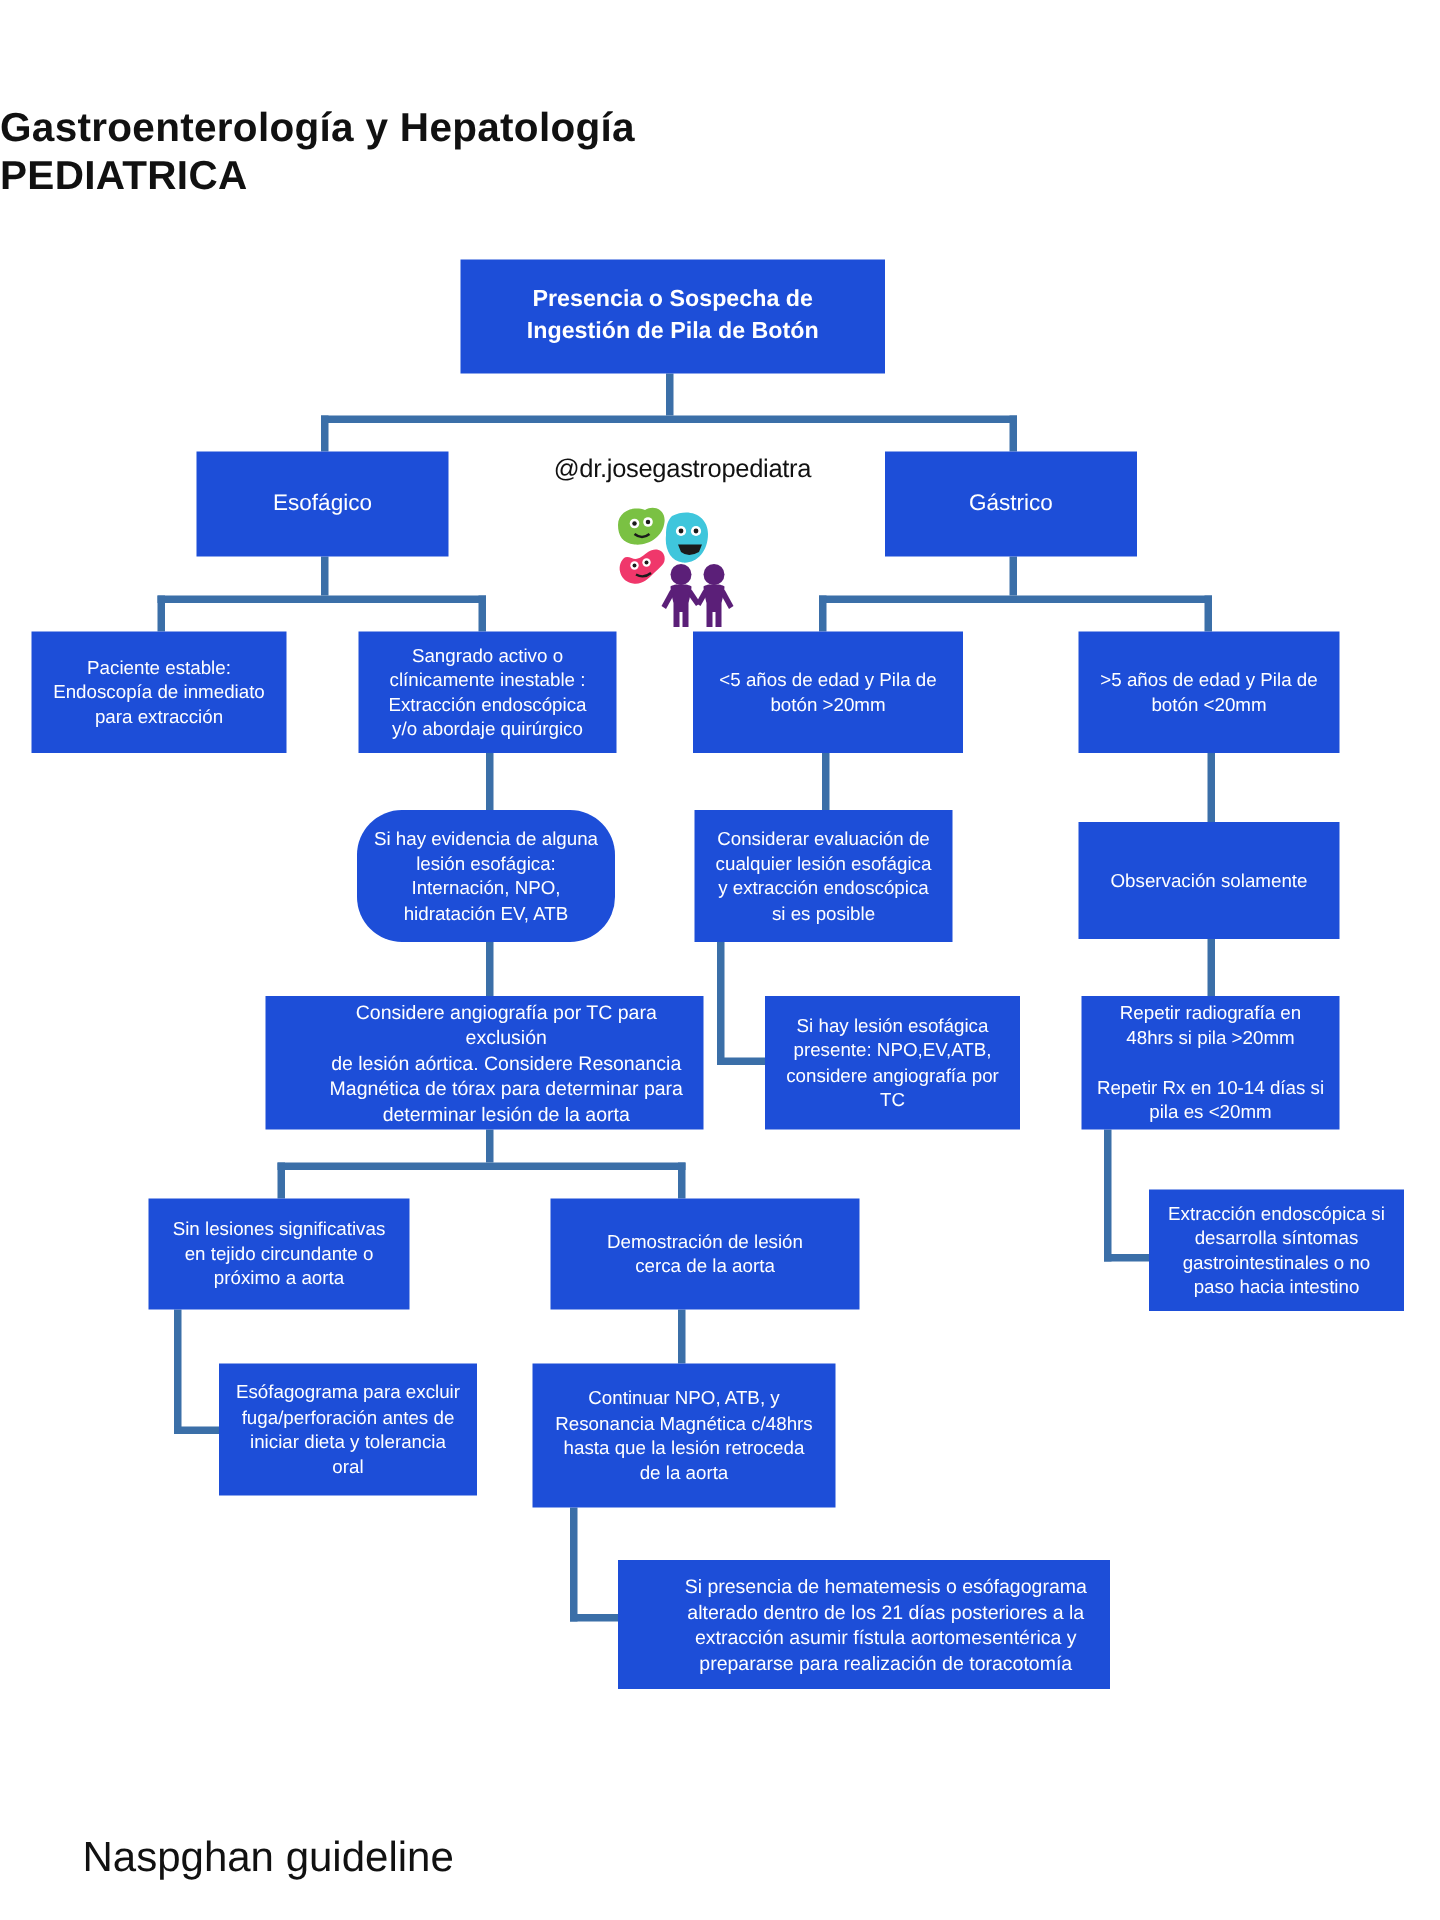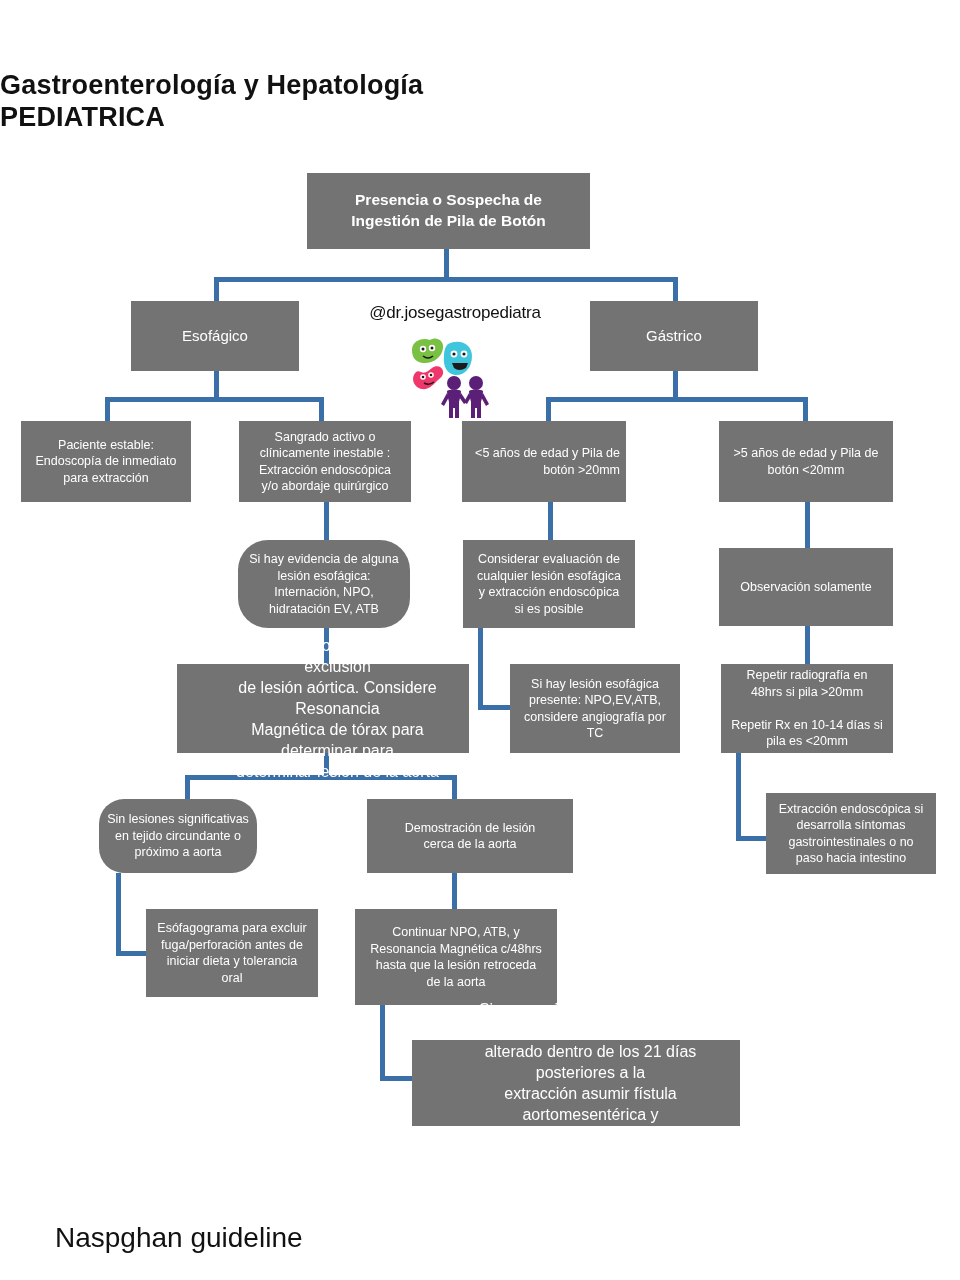--- a/index.html
+++ b/index.html
@@ -30,40 +30,40 @@
     font-size: 27px;
     font-weight: bold;
     letter-spacing: 0.2px;
     color: #111111;
   }
 
   
   .node {
     position: absolute;
     box-sizing: border-box;
-    background: #737373;
+    background: #1d4ed8;
     color: #ffffff;
     display: flex;
     align-items: center;
     justify-content: center;
     text-align: center;
     padding: 4px 6px;
     font-size: 13px;
     line-height: 1.32;
     font-weight: normal;
   }
   .node .txt { display: block; width: 100%; white-space: pre-line; }
   .node.root {
     font-weight: bold;
     font-size: 15.5px;
     line-height: 1.35;
   }
   .node.branch { font-size: 15px; }
   .node.small { font-size: 12.5px; }
-  .node.tiny  { font-size: 16px; padding-left: 35px; }
+  .node.tiny  { font-size: 13px; padding-left: 35px; }
 
   
   .conn {
     position: absolute;
     background: #3b6fa8;
   }
   .conn.v { width: 5px; }
   .conn.h { height: 5px; }
 
   
@@ -179,21 +179,21 @@
 para extracción</span>
 </div>
 
 <div class="node small" style="left:239px; top:421px; width:172px; height:81px;">
   <span class="txt">Sangrado activo o
 clínicamente inestable :
 Extracción endoscópica
 y/o abordaje quirúrgico</span>
 </div>
 
-<div class="node small" style="left:462px; top:421px; width:164px; height:81px;text-align:right;">
+<div class="node small" style="left:462px; top:421px; width:180px; height:81px;">
   <span class="txt">&lt;5 años de edad y Pila de
 botón &gt;20mm</span>
 </div>
 
 <div class="node small" style="left:719px; top:421px; width:174px; height:81px;">
   <span class="txt">&gt;5 años de edad y Pila de
 botón &lt;20mm</span>
 </div>
 
 <div class="node small" style="left:238px; top:540px; width:172px; height:88px;border-radius:30px;">
@@ -229,21 +229,21 @@
 </div>
 
 <div class="node small" style="left:721px; top:664px; width:172px; height:89px;">
   <span class="txt">Repetir radiografía en
 48hrs si pila &gt;20mm
 
 Repetir Rx en 10-14 días si
 pila es &lt;20mm</span>
 </div>
 
-<div class="node small" style="left:99px; top:799px; width:158px; height:74px;border-radius:25px;">
+<div class="node small" style="left:99px; top:799px; width:174px; height:74px;">
   <span class="txt">Sin lesiones significativas
 en tejido circundante o
 próximo a aorta</span>
 </div>
 
 <div class="node small" style="left:367px; top:799px; width:206px; height:74px;">
   <span class="txt">Demostración de lesión
 cerca de la aorta</span>
 </div>
 

